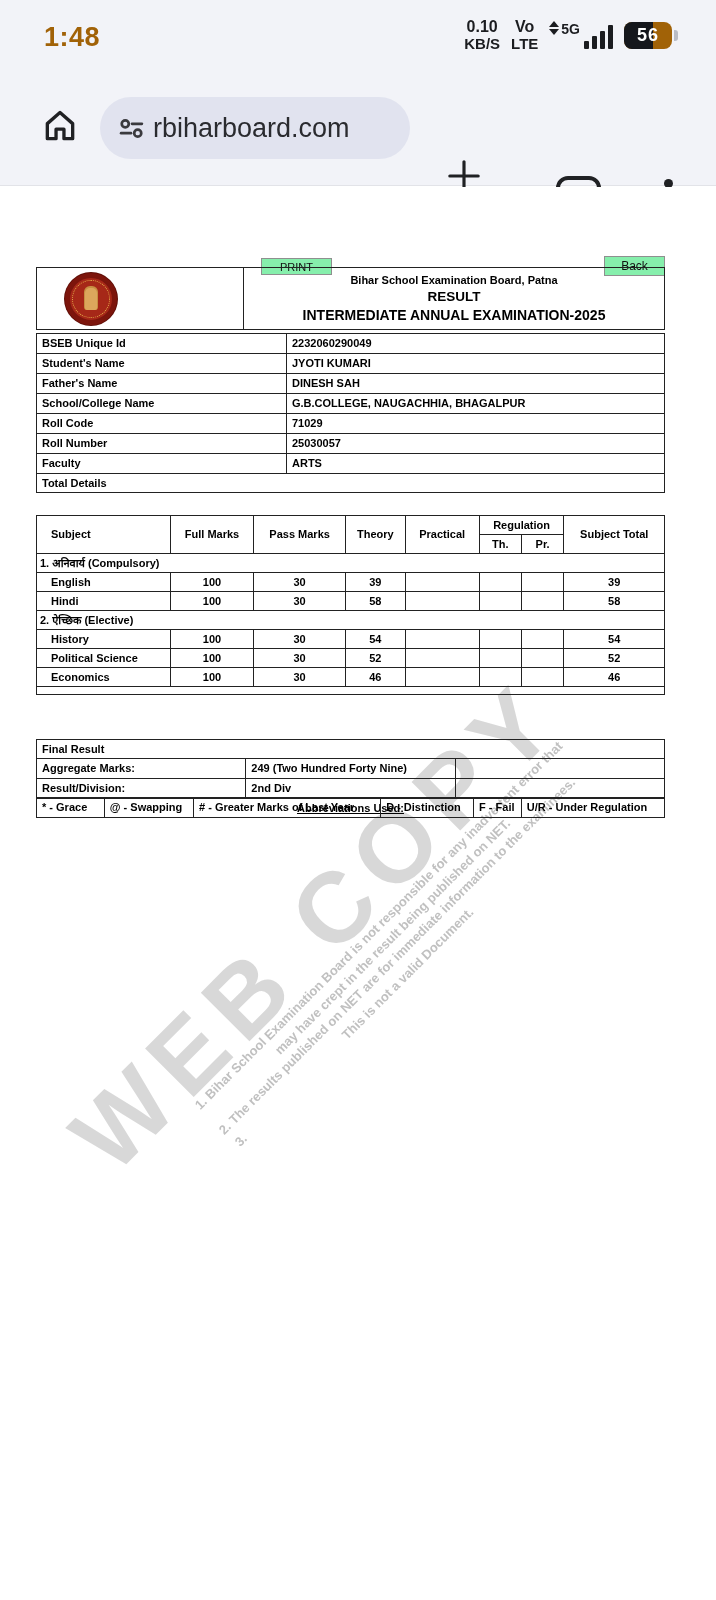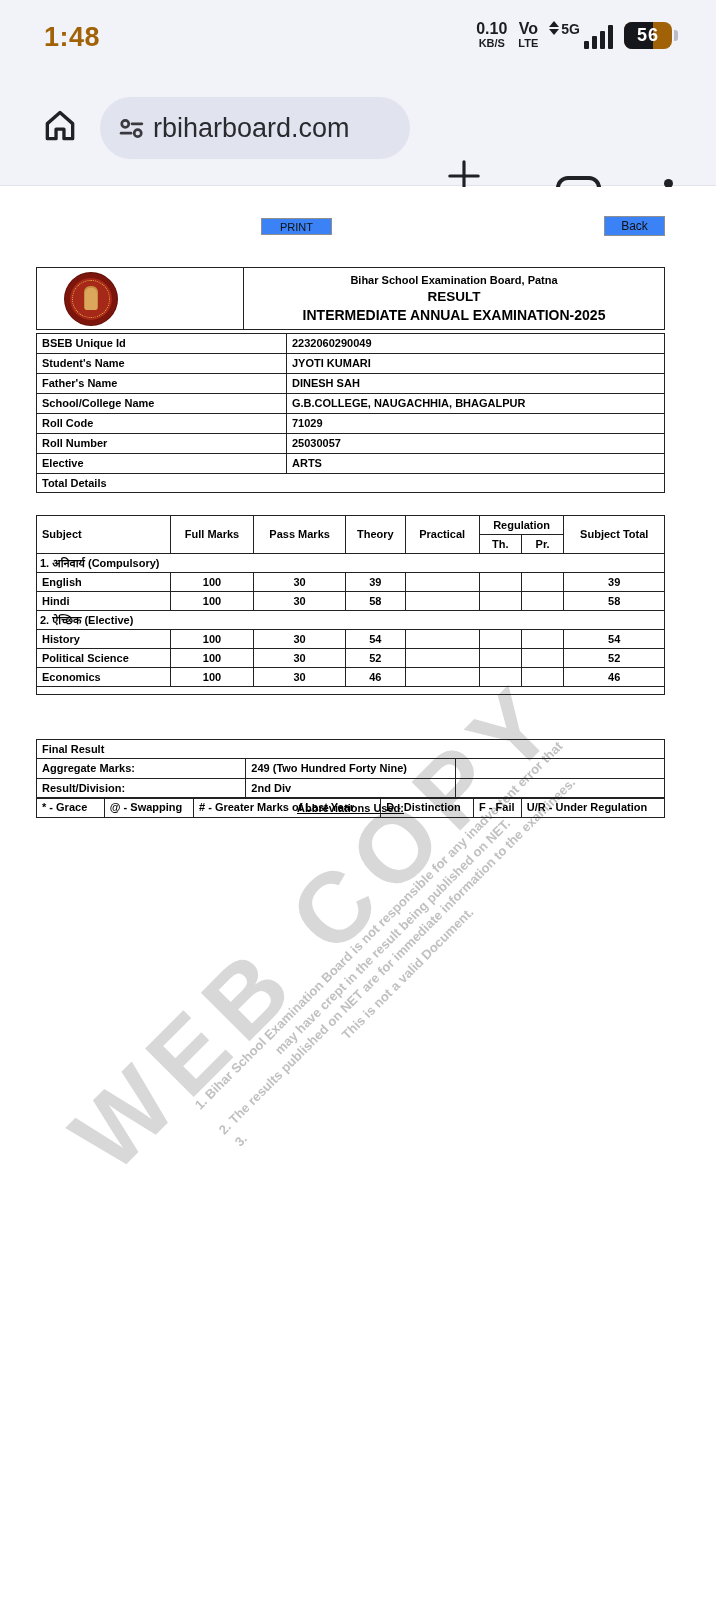--- a/index.html
+++ b/index.html
@@ -5,21 +5,21 @@
   * { margin:0; padding:0; box-sizing:border-box; }
   html,body { width:716px; height:1600px; overflow:hidden; background:#fff;
     font-family:"Liberation Sans","DejaVu Sans",sans-serif; }
   .screen { position:relative; width:716px; height:1600px; background:#fff; overflow:hidden; }
 
   
   .statusbar { position:absolute; left:0; top:0; width:716px; height:70px; background:#f2f3f8; }
   .sb-time { position:absolute; left:44px; top:22px; font-size:27px; font-weight:bold; color:#a16207; letter-spacing:.5px; }
   .sb-right { position:absolute; right:38px; top:0; height:70px; display:flex; align-items:center; gap:11px; }
   .stack { display:flex; flex-direction:column; align-items:center; line-height:1; color:#1b1c20; font-weight:bold; }
-  .stack .big { font-size:16px; } .stack .small { font-size:11px; margin-top:1px; }
+  .stack .big { font-size:16px; } .stack .small { font-size:15px; margin-top:1px; }
   .netblock { display:flex; align-items:flex-end; gap:2px; }
   .updown { display:flex; flex-direction:column; gap:2px; margin-bottom:14px; }
   .tri-up { width:0; height:0; border-left:5px solid transparent; border-right:5px solid transparent; border-bottom:6px solid #1b1c20; }
   .tri-dn { width:0; height:0; border-left:5px solid transparent; border-right:5px solid transparent; border-top:6px solid #1b1c20; }
   .fiveg { font-size:14px; font-weight:bold; color:#1b1c20; margin-bottom:12px; }
   .bars { display:flex; align-items:flex-end; gap:3px; margin-left:2px; }
   .bars i { display:block; width:5px; background:#1b1c20; border-radius:1px; }
   .b1{height:8px;} .b2{height:13px;} .b3{height:18px;} .b4{height:24px;}
   .battery { position:relative; width:48px; height:27px; border-radius:8px; background:#a16207; overflow:hidden; }
   .battery .fill { position:absolute; left:0; top:0; bottom:0; width:60%; background:#15171c; }
@@ -39,22 +39,22 @@
   .tabs-btn { position:absolute; left:556px; top:106px; width:45px; height:45px; border:4px solid #202124;
     border-radius:12px; display:flex; align-items:center; justify-content:center; }
   .tabs-btn span { font-size:19px; font-weight:bold; color:#202124; }
   .menu-btn { position:absolute; left:662px; top:104px; width:13px; height:50px;
     display:flex; flex-direction:column; align-items:center; justify-content:center; gap:7px; }
   .menu-btn i { width:9px; height:9px; border-radius:50%; background:#202124; }
 
   
   .page { position:absolute; left:0; top:187px; width:716px; height:1413px; background:#fff; overflow:hidden; }
 
-  .btn { position:absolute; background:#3b82f6; border:1px solid #8f8f8f; color:#111;
-    display:flex; align-items:center; justify-content:center; font-size:11px; }
+  .btn { position:absolute; background:#86efac; border:1px solid #8f8f8f; color:#111;
+    display:flex; align-items:center; justify-content:center; font-size:11px;margin-top:40px; }
   .btn-print { left:261px; top:31px; width:71px; height:17px; }
   .btn-back  { left:604px; top:29px; width:61px; height:20px; font-size:12px; }
 
   table { border-collapse:collapse; table-layout:fixed; width:629px; position:absolute; left:36px; background:transparent; }
   td,th { border:1px solid #222; font-size:11px; font-weight:bold; color:#000; vertical-align:middle;
     padding:0 5px; line-height:1.15; background:transparent; }
   .t-header { top:80px; }
   .t-header td { height:62px; }
   .logo-cell { width:207px; position:relative; }
   .title-cell { text-align:center; }
@@ -67,21 +67,21 @@
   .seal .fig { position:absolute; left:50%; top:50%; width:12px; height:22px; transform:translate(-50%,-50%);
     background:#dca75c; border-radius:5px 5px 2px 2px; box-shadow:0 -1px 0 1px #c78f43; }
 
   .t-student { top:146px; }
   .t-student td { height:20px; }
   .t-student .lbl { width:250px; }
   .t-student .md { height:19px; }
 
   .t-marks { top:328px; }
   .t-marks th, .t-marks td { height:19px; text-align:center; padding:0 3px; }
-  .t-marks .sub { text-align:left; padding-left:5px; }
+  .t-marks .sub { text-align:left; padding-left:14px; }
   .t-marks .grp { text-align:left; }
   .t-marks .filler { height:8px; }
 
   .t-final { top:512px;margin-top:40px; }
   .t-final td { height:20px; }
   .t-final .ttl { height:19px; }
   .t-final .lbl { width:250px; }
   .t-final .val { width:205px; }
   .t-final .abbr-title { height:19px; text-align:center; }
   .t-final .abbr-title span { text-decoration:underline; }
@@ -219,21 +219,21 @@
         </tr>
         <tr>
           <td class="lbl">Roll Code</td>
           <td>71029</td>
         </tr>
         <tr>
           <td class="lbl">Roll Number</td>
           <td>25030057</td>
         </tr>
         <tr>
-          <td class="lbl">Elective</td>
+          <td class="lbl">Faculty</td>
           <td>ARTS</td>
         </tr>
         <tr>
           <td class="md" colspan="2">Total Details</td>
         </tr>
       </tbody>
         </table>
 
       <table class="t-marks">
         <colgroup>

